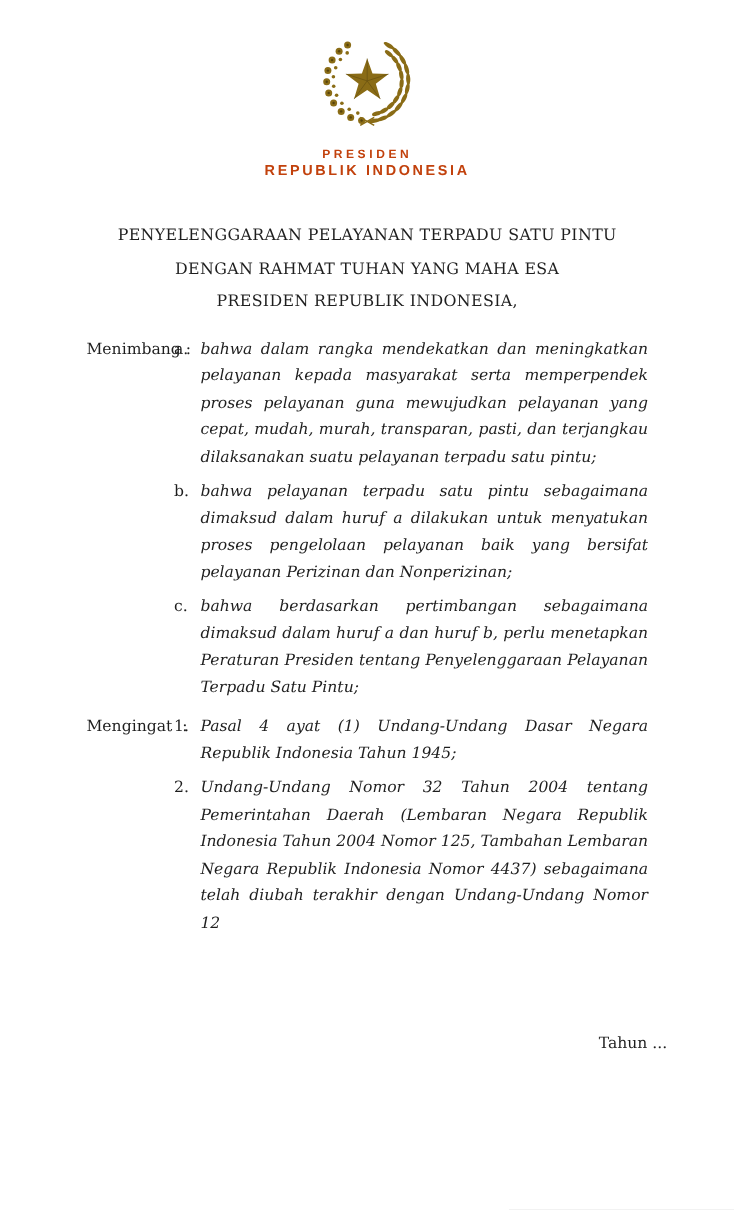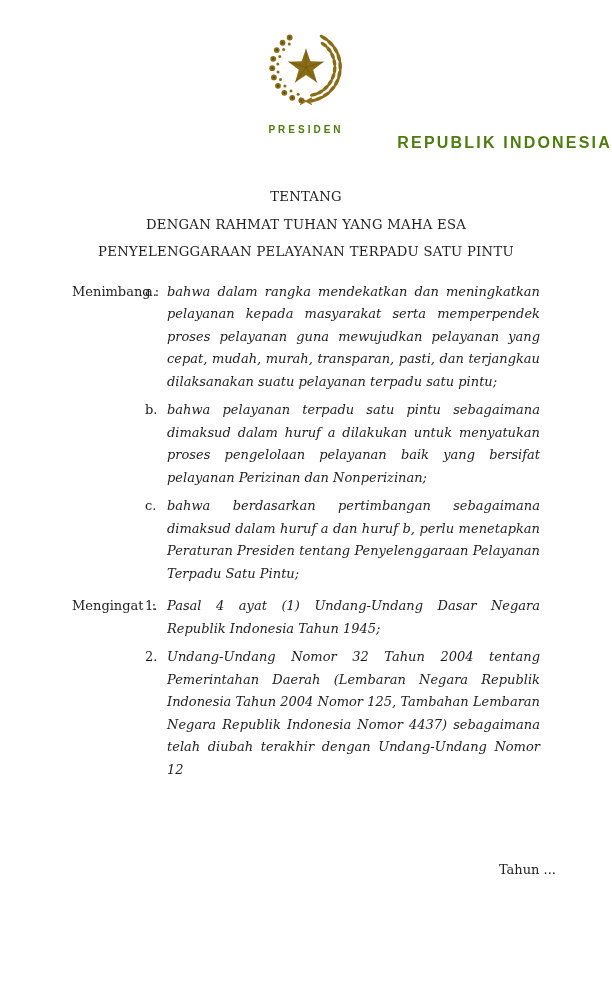--- a/index.html
+++ b/index.html
@@ -16,32 +16,31 @@
   
   .letterhead {
     padding-top: 26px;
     text-align: center;
   }
   .emblem-wrap { line-height: 0; }
   .letterhead-text {
     margin-top: 16px;
     font-family: "Liberation Sans", "DejaVu Sans", sans-serif;
     font-weight: bold;
-    color: #4d7c0f;
+    color: #c2410c;
   }
   .letterhead-line1 {
     font-size: 10px;
     letter-spacing: 3px;
     line-height: 12px;
   }
   .letterhead-line2 {
-    font-size: 16px;
+    font-size: 12px;
     letter-spacing: 2.2px;
     line-height: 13px;
-    text-align: right;
   }
   
   .title-block {
     margin-top: 34px;
     text-align: center;
   }
   .title-line {
     font-size: 13.2px;
     line-height: 27.5px;
     letter-spacing: 0.3px;
@@ -162,23 +161,23 @@
         </g>
       </svg>
     </div>
     <div class="letterhead-text">
       <div class="letterhead-line1">PRESIDEN</div>
       <div class="letterhead-line2">REPUBLIK INDONESIA</div>
     </div>
   </div>
 
   <div class="title-block">
-    <div class="title-line">TENTANG</div>
+    <div class="title-line">PENYELENGGARAAN PELAYANAN TERPADU SATU PINTU</div>
     <div class="title-line">DENGAN RAHMAT TUHAN YANG MAHA ESA</div>
-    <div class="title-line">PENYELENGGARAAN PELAYANAN TERPADU SATU PINTU</div>
+    <div class="title-line">PRESIDEN REPUBLIK INDONESIA,</div>
   </div>
 
   <div class="doc-body">
 
     <div class="clause">
       <div class="clause-label">Menimbang :</div>
       <ul class="clause-items">
         <li class="clause-item">
           <span class="item-marker">a.</span>
           <p class="item-text">bahwa dalam rangka mendekatkan dan meningkatkan pelayanan kepada masyarakat serta memperpendek proses pelayanan guna mewujudkan pelayanan yang cepat, mudah, murah, transparan, pasti, dan terjangkau dilaksanakan suatu pelayanan terpadu satu pintu;</p>

